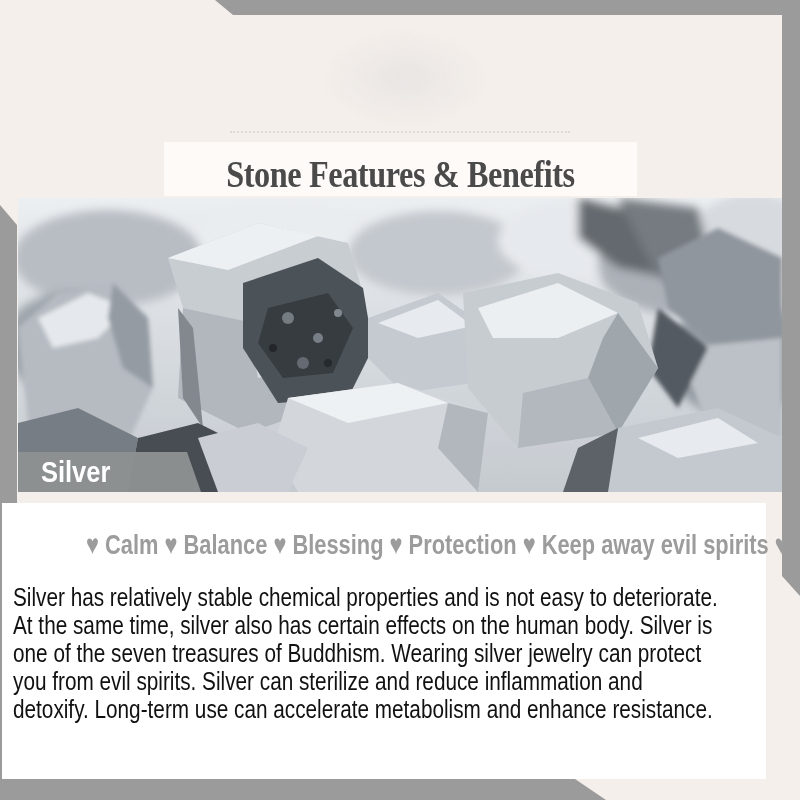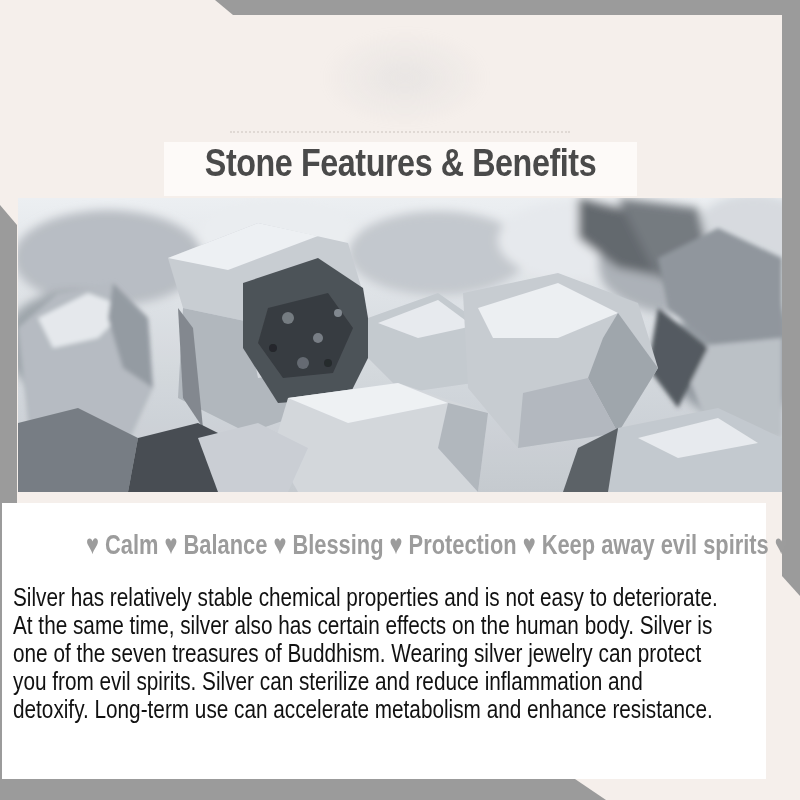--- a/index.html
+++ b/index.html
@@ -19,21 +19,21 @@
   .frame-bottom{left:0;bottom:0;width:606px;height:21px;
     clip-path:polygon(0 0,575px 0,100% 100%,0 100%);}
   
   .watermark{position:absolute;left:320px;top:28px;width:170px;height:100px;
     background:radial-gradient(ellipse at center, rgba(190,196,202,.22), rgba(190,196,202,0) 70%);
     filter:blur(3px);}
   .watermark-line{position:absolute;left:230px;top:131px;width:340px;height:0;
     border-top:2px dotted rgba(185,178,170,.35);}
   
   .title-band{position:absolute;left:164px;top:142px;width:473px;height:54px;
-    background:#fdfaf8;display:flex;align-items:flex-start;justify-content:center;}
+    background:#fdfaf8;display:flex;align-items:flex-end;justify-content:center;font-family:Liberation Serif, serif;}
   .title-text{width:100%;text-align:center;white-space:nowrap;
     font-size:38px;font-weight:bold;color:#4a4a4a;letter-spacing:-.5px;
     transform:scaleX(.85);transform-origin:center center;}
   
   .photo{position:absolute;left:18px;top:198px;width:764px;height:294px;overflow:hidden;}
   .photo svg{display:block;width:764px;height:294px;}
   .label-banner{position:absolute;left:0;top:254px;width:183px;height:40px;
     background:rgba(141,145,146,.96);
     clip-path:polygon(0 0,169px 0,100% 100%,0 100%);
     display:flex;align-items:center;}
@@ -134,20 +134,23 @@
     <polygon points="270,200 380,185 430,205 330,225" fill="#f0f2f4"></polygon>
     <polygon points="430,205 470,215 460,294 420,250" fill="#aeb3b9"></polygon>
     <polygon points="0,225 60,210 120,240 110,294 0,294" fill="#6f757b"></polygon>
     <polygon points="120,240 180,225 230,250 220,294 110,294" fill="#3c4146"></polygon>
     <polygon points="180,240 240,225 290,250 270,294 200,294" fill="#c9cdd2"></polygon>
     <polygon points="600,230 700,210 764,240 764,294 590,294" fill="#c2c7cc"></polygon>
     <polygon points="620,240 700,220 740,245 660,260" fill="#e9ebee"></polygon>
     <polygon points="560,250 600,230 590,294 545,294" fill="#52575c"></polygon>
     <rect x="0" y="0" width="764" height="294" fill="#dfe6f0" opacity="0.08"></rect>
   </svg>
+  <div class="label-banner">
+    <div class="label-text">Silver</div>
+  </div>
 </div>
 
 <div class="panel">
   <div class="benefits-line">♥ Calm ♥ Balance ♥ Blessing ♥ Protection ♥ Keep away evil spirits ♥</div>
   <div class="body-copy">
     <div class="body-line">Silver has relatively stable chemical properties and is not easy to deteriorate.</div>
     <div class="body-line">At the same time, silver also has certain effects on the human body. Silver is</div>
     <div class="body-line">one of the seven treasures of Buddhism. Wearing silver jewelry can protect</div>
     <div class="body-line">you from evil spirits. Silver can sterilize and reduce inflammation and</div>
     <div class="body-line">detoxify. Long-term use can accelerate metabolism and enhance resistance.</div>

